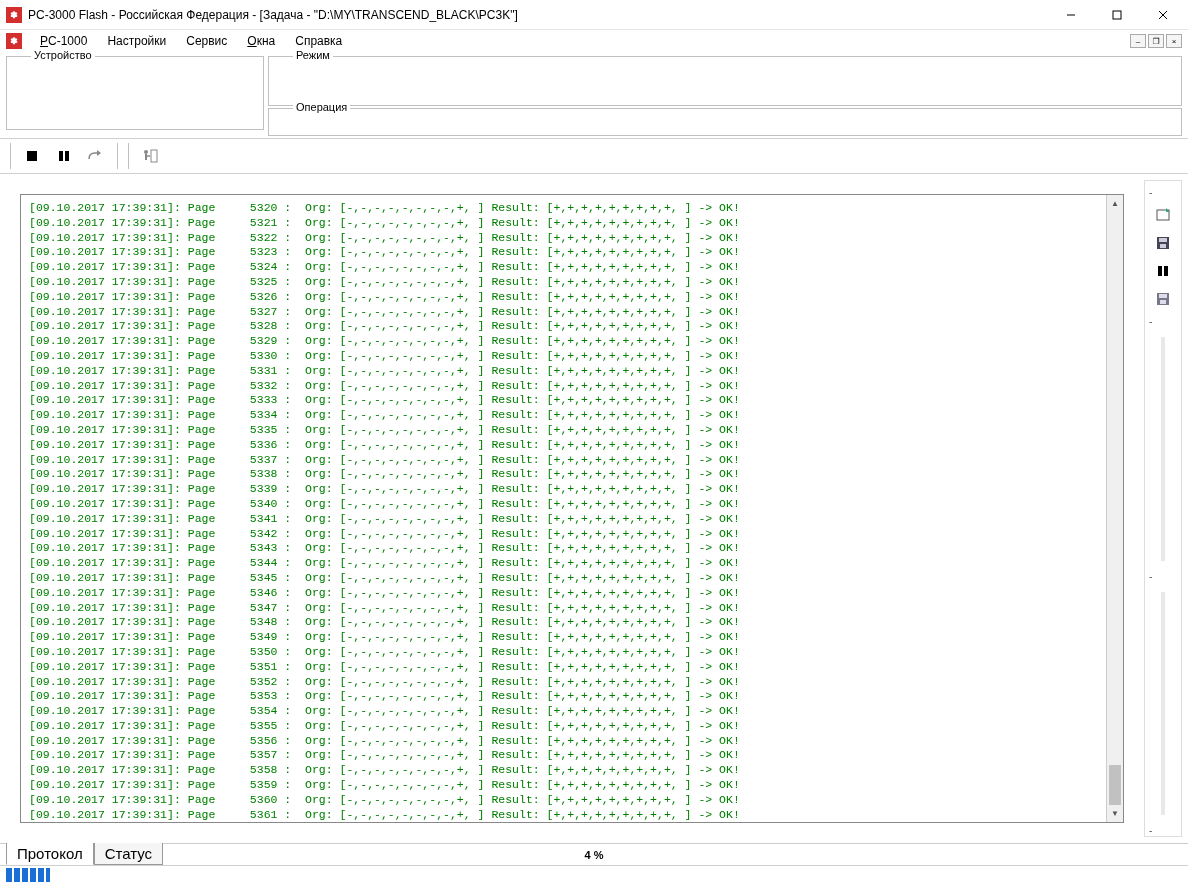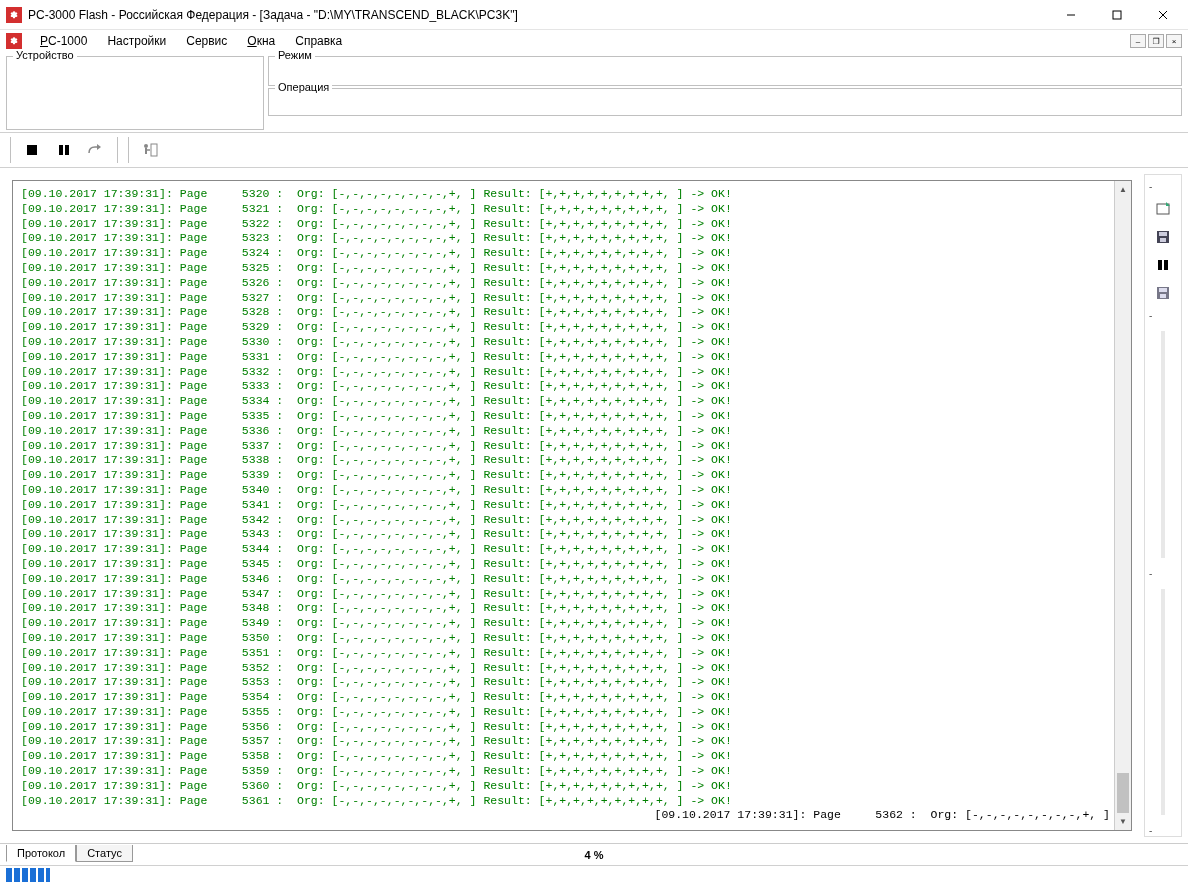--- a/index.html
+++ b/index.html
@@ -73,28 +73,28 @@
   padding: 4px 6px 2px 6px;
   gap: 4px;
 }
 .fieldset {
   border: 1px solid #c0c0c0;
   position: relative;
   padding: 8px 8px 6px 8px;
 }
 .fieldset-legend {
   position: absolute;
-  top: -8px; left: 6px;
+  top: -8px; left: 24px;
   background: #fff;
   padding: 0 3px;
   font-size: 11px;
 }
 .fs-device { width: 258px; height: 74px; }
 .fs-right { flex: 1; display: flex; flex-direction: column; gap: 2px; }
-.fs-mode { height: 30px; padding-top: 0; }
+.fs-mode { height: 50px; padding-top: 0; }
 .fs-op { height: 28px; }
 .mode-text { font-weight: bold; padding-left: 4px; padding-top: 2px; }
 .toolbar {
   height: 36px;
   border-top: 1px solid #d0d0d0;
   border-bottom: 1px solid #d0d0d0;
   display: flex;
   align-items: center;
   padding: 0 6px;
   gap: 2px;
@@ -105,21 +105,21 @@
   margin: 0 4px;
 }
 .tool-btn {
   width: 30px; height: 28px;
   display: flex; align-items: center; justify-content: center;
   border: 1px solid transparent;
 }
 .log-area {
   flex: 1;
   display: flex;
-  margin: 12px;
+  margin: 20px;
   border: 1px solid #888;
   min-height: 0;
 }
 .log-body {
   flex: 1;
   overflow: hidden;
   padding: 6px 4px 6px 8px;
   font-family: "Courier New", monospace;
   font-size: 11.5px;
   line-height: 14.8px;
@@ -174,21 +174,21 @@
   height: 22px;
   padding-left: 6px;
   gap: 0;
   border-top: 1px solid #ccc;
 }
 .tab {
   padding: 2px 10px;
   border: 1px solid #999;
   border-top: none;
   background: #f5f5f5;
-  font-size: 11px;
+  font-size: 15px;
   position: relative;
   top: -1px;
 }
 .tab.active {
   background: #fff;
   border-bottom: 1px solid #fff;
 }
 .status-pct {
   position: absolute;
   left: 50%;

